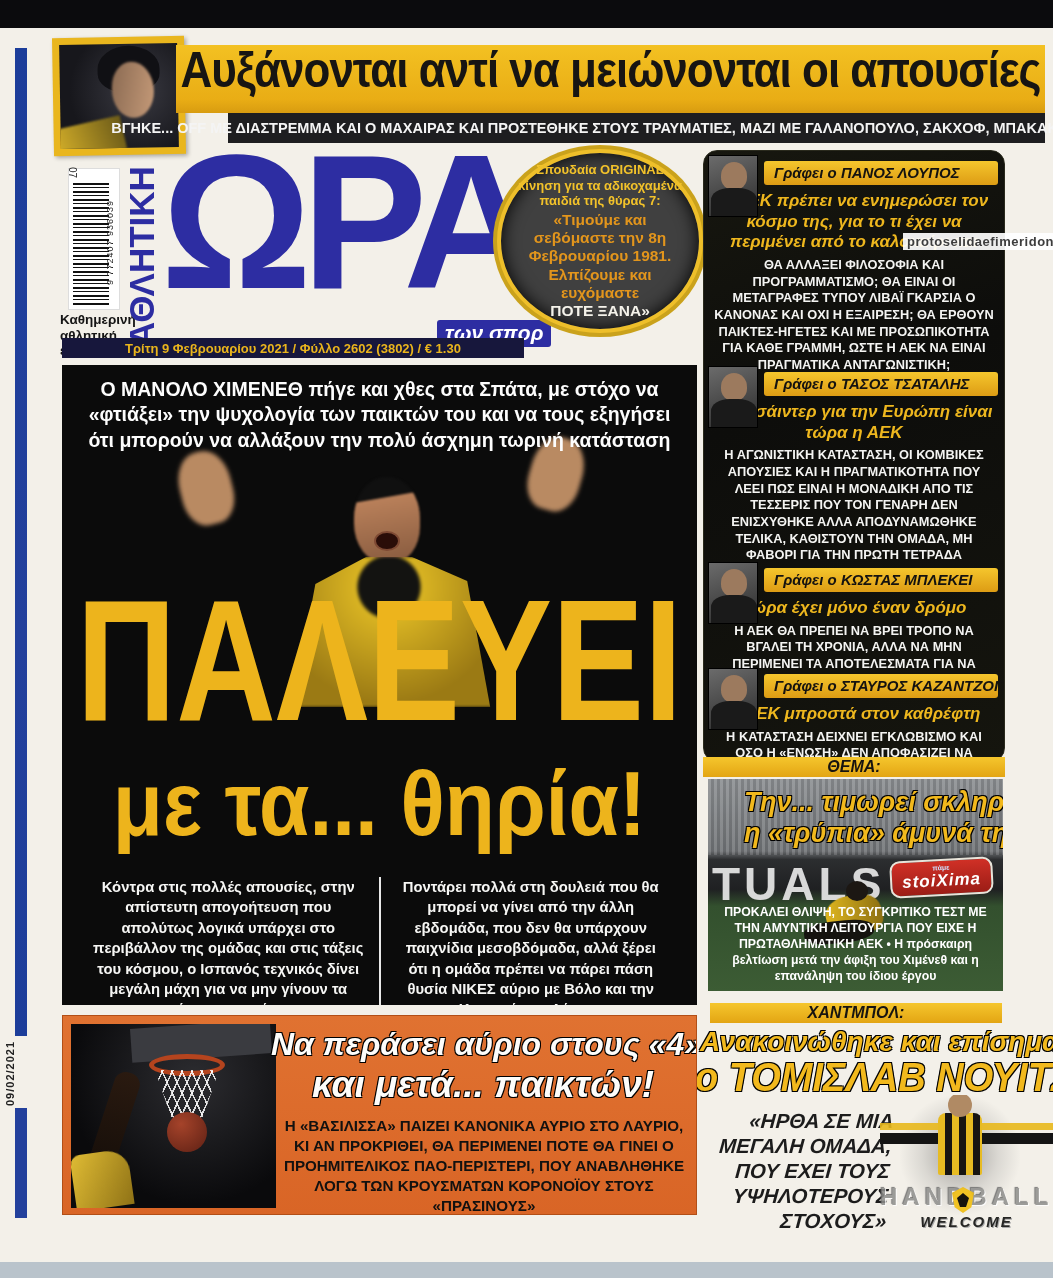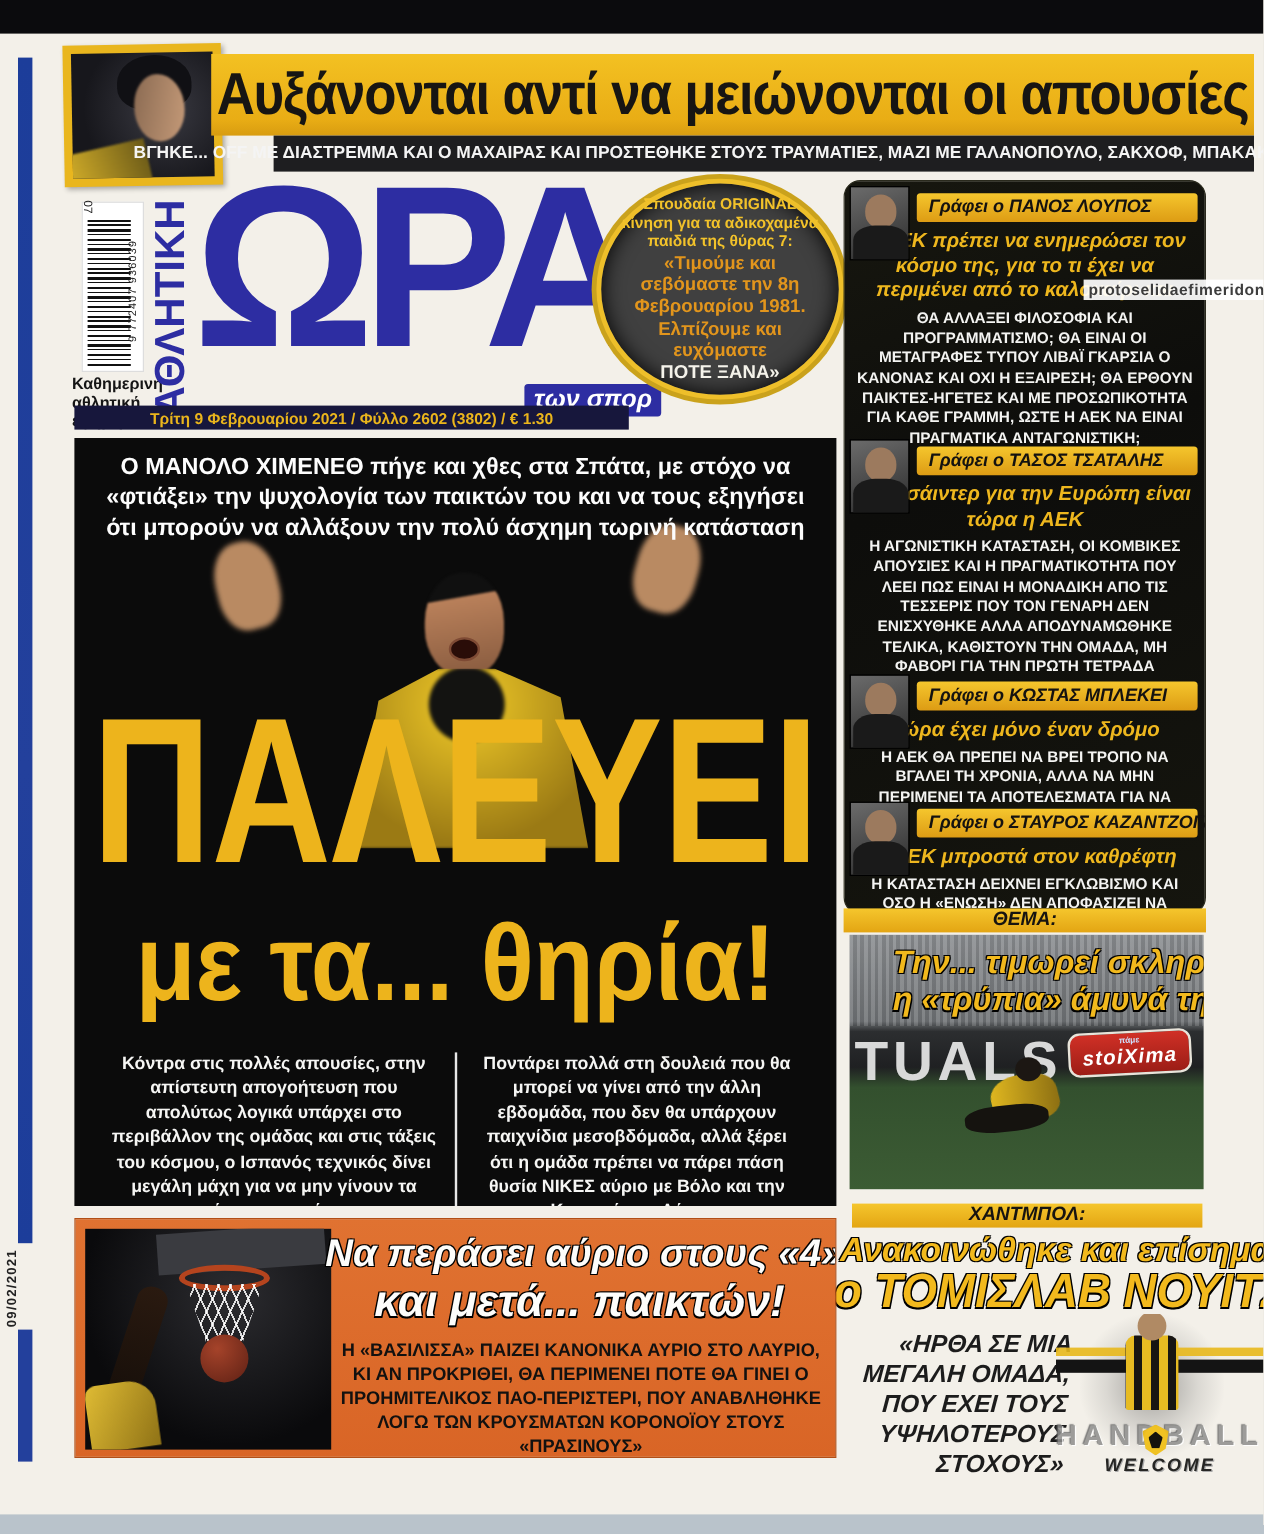--- a/index.html
+++ b/index.html
@@ -14,21 +14,21 @@
   .leftbar{left:15px;top:48px;width:12px;height:988px;background:linear-gradient(#1c3d9a,#23409c 60%,#1c3d9a);}
   .leftbar2{left:15px;top:1108px;width:12px;height:110px;background:#23409c;}
   .sidedate{left:4px;top:1040px;width:34px;height:66px;color:#222;font-size:11px;font-weight:bold;transform:rotate(180deg);writing-mode:vertical-rl;text-align:center;letter-spacing:1px;}
 
   
   .topphoto{left:53px;top:37px;width:132px;height:118px;background:#e9b61e;padding:7px;transform:rotate(-1deg);box-shadow:2px 2px 4px rgba(0,0,0,.3);}
   .topphoto .ph{width:100%;height:100%;background:radial-gradient(circle at 65% 45%,#3a3a42 0%,#17171c 70%);position:relative;overflow:hidden;}
   .tp-hair{position:absolute;left:38px;top:2px;width:62px;height:46px;background:#101014;border-radius:50% 50% 40% 40%;}
   .tp-face{position:absolute;left:52px;top:18px;width:42px;height:56px;background:linear-gradient(100deg,#8a6a52,#c59a78);border-radius:46% 54% 48% 52%;filter:blur(1px);}
   .tp-jersey{position:absolute;left:-6px;top:78px;width:70px;height:40px;background:linear-gradient(80deg,#d9b32a,#6b5a18);transform:rotate(-12deg);filter:blur(1px);}
-  .yellowbar{left:176px;top:45px;width:869px;height:68px;background:linear-gradient(180deg,#f3c122,#e9ad15 80%,#d89c10);display:flex;align-items:center;justify-content:center;}
+  .yellowbar{left:176px;top:45px;width:869px;height:68px;background:linear-gradient(180deg,#f3c122,#e9ad15 80%,#d89c10);display:flex;align-items:flex-start;justify-content:center;}
   .yellowbar .hl{font-size:44px;font-weight:900;color:#171513;transform:scaleY(1.12);letter-spacing:-1px;white-space:nowrap;}
   .subbar{left:228px;top:113px;width:817px;height:30px;background:#1e1e20;display:flex;align-items:center;justify-content:center;}
   .subbar .sh{color:#f4f4f4;font-weight:bold;font-size:14.5px;white-space:nowrap;letter-spacing:0px;}
 
   
   .barcode{left:68px;top:168px;width:52px;height:142px;background:#fff;border:1px solid #ddd;}
   .bc-stripes{position:absolute;left:4px;top:14px;width:36px;height:122px;background:repeating-linear-gradient(180deg,#111 0 2px,#fff 2px 4px,#111 4px 5px,#fff 5px 8px);}
   .bc-num{position:absolute;left:36px;top:6px;width:14px;height:134px;font-size:9px;color:#222;writing-mode:vertical-rl;transform:rotate(180deg);text-align:center;letter-spacing:1px;}
   .bc-issue{position:absolute;left:-2px;top:-2px;font-size:10px;color:#222;transform:rotate(90deg);}
   .tagline{left:60px;top:312px;width:120px;color:#151515;font-weight:bold;font-size:13.5px;line-height:1.15;}
@@ -207,20 +207,24 @@
     <div class="seats"></div>
     <div class="thema-hl outline-black-sm">Την... τιμωρεί σκληρά η «τρύπια» άμυνά της</div>
     <div class="tuals">TUALS</div>
     <div class="stx">
       <span class="pame">πάμε</span>
       <span class="sx">stoiXima</span>
     </div>
     <div class="tplayer-torso"></div>
     <div class="tplayer-head"></div>
     <div class="tplayer-legs"></div>
+    <div class="thema-cap">
+      <span>ΠΡΟΚΑΛΕΙ ΘΛΙΨΗ, ΤΟ ΣΥΓΚΡΙΤΙΚΟ ΤΕΣΤ ΜΕ ΤΗΝ ΑΜΥΝΤΙΚΗ ΛΕΙΤΟΥΡΓΙΑ ΠΟΥ ΕΙΧΕ Η ΠΡΩΤΑΘΛΗΜΑΤΙΚΗ ΑΕΚ</span>
+      <span>• Η πρόσκαιρη βελτίωση μετά την άφιξη του Χιμένεθ και η επανάληψη του ίδιου έργου</span>
+    </div>
   </div>
 
   <div class="abs sec-label hand-label">ΧΑΝΤΜΠΟΛ:</div>
   <div class="abs hand-h1 outline-black-sm">Ανακοινώθηκε και επίσημα</div>
   <div class="abs hand-h2 outline-black-sm">ο ΤΟΜΙΣΛΑΒ ΝΟΥΙΤΣ</div>
   <div class="abs hand-quote">«ΗΡΘΑ ΣΕ ΜΙΑ ΜΕΓΑΛΗ ΟΜΑΔΑ, ΠΟΥ ΕΧΕΙ ΤΟΥΣ ΥΨΗΛΟΤΕΡΟΥΣ ΣΤΟΧΟΥΣ»</div>
   <div class="abs hand-img">
     <div class="hsmoke"></div>
     <div class="hystripe"></div>
     <div class="hbstripe"></div>

